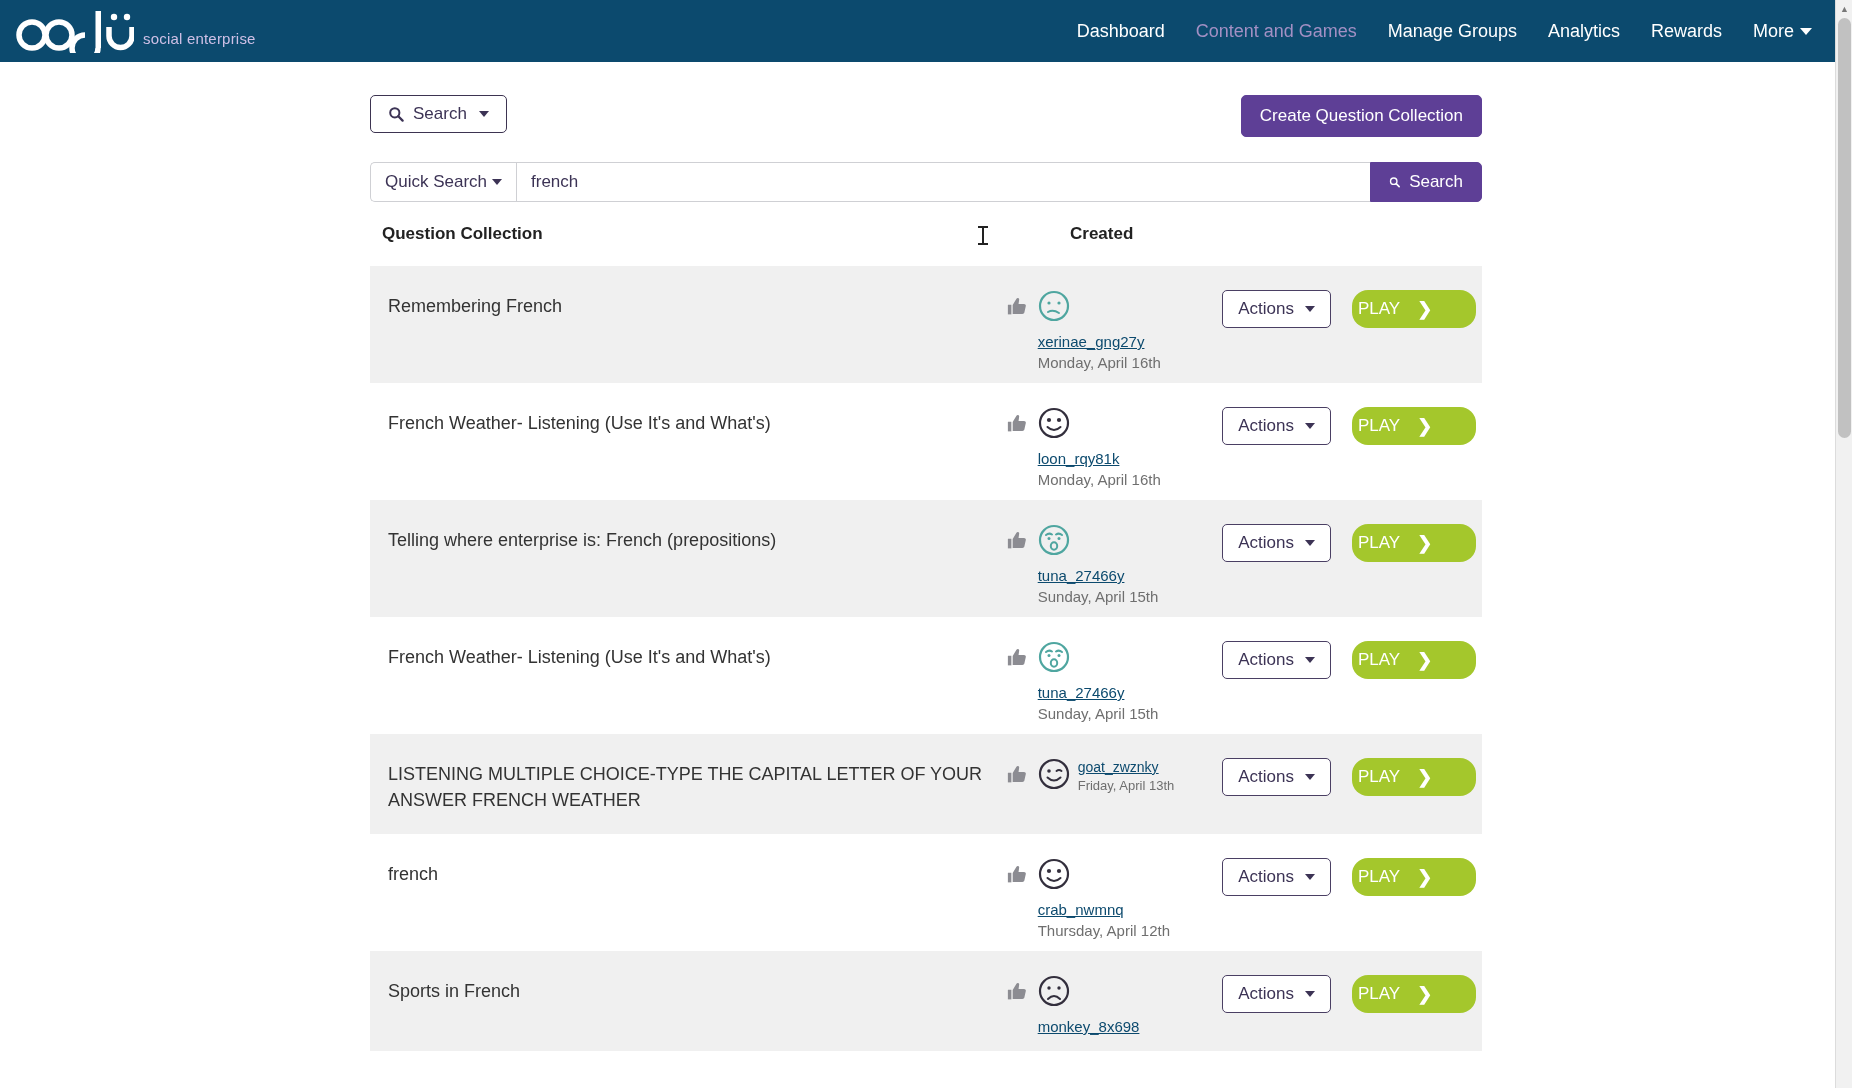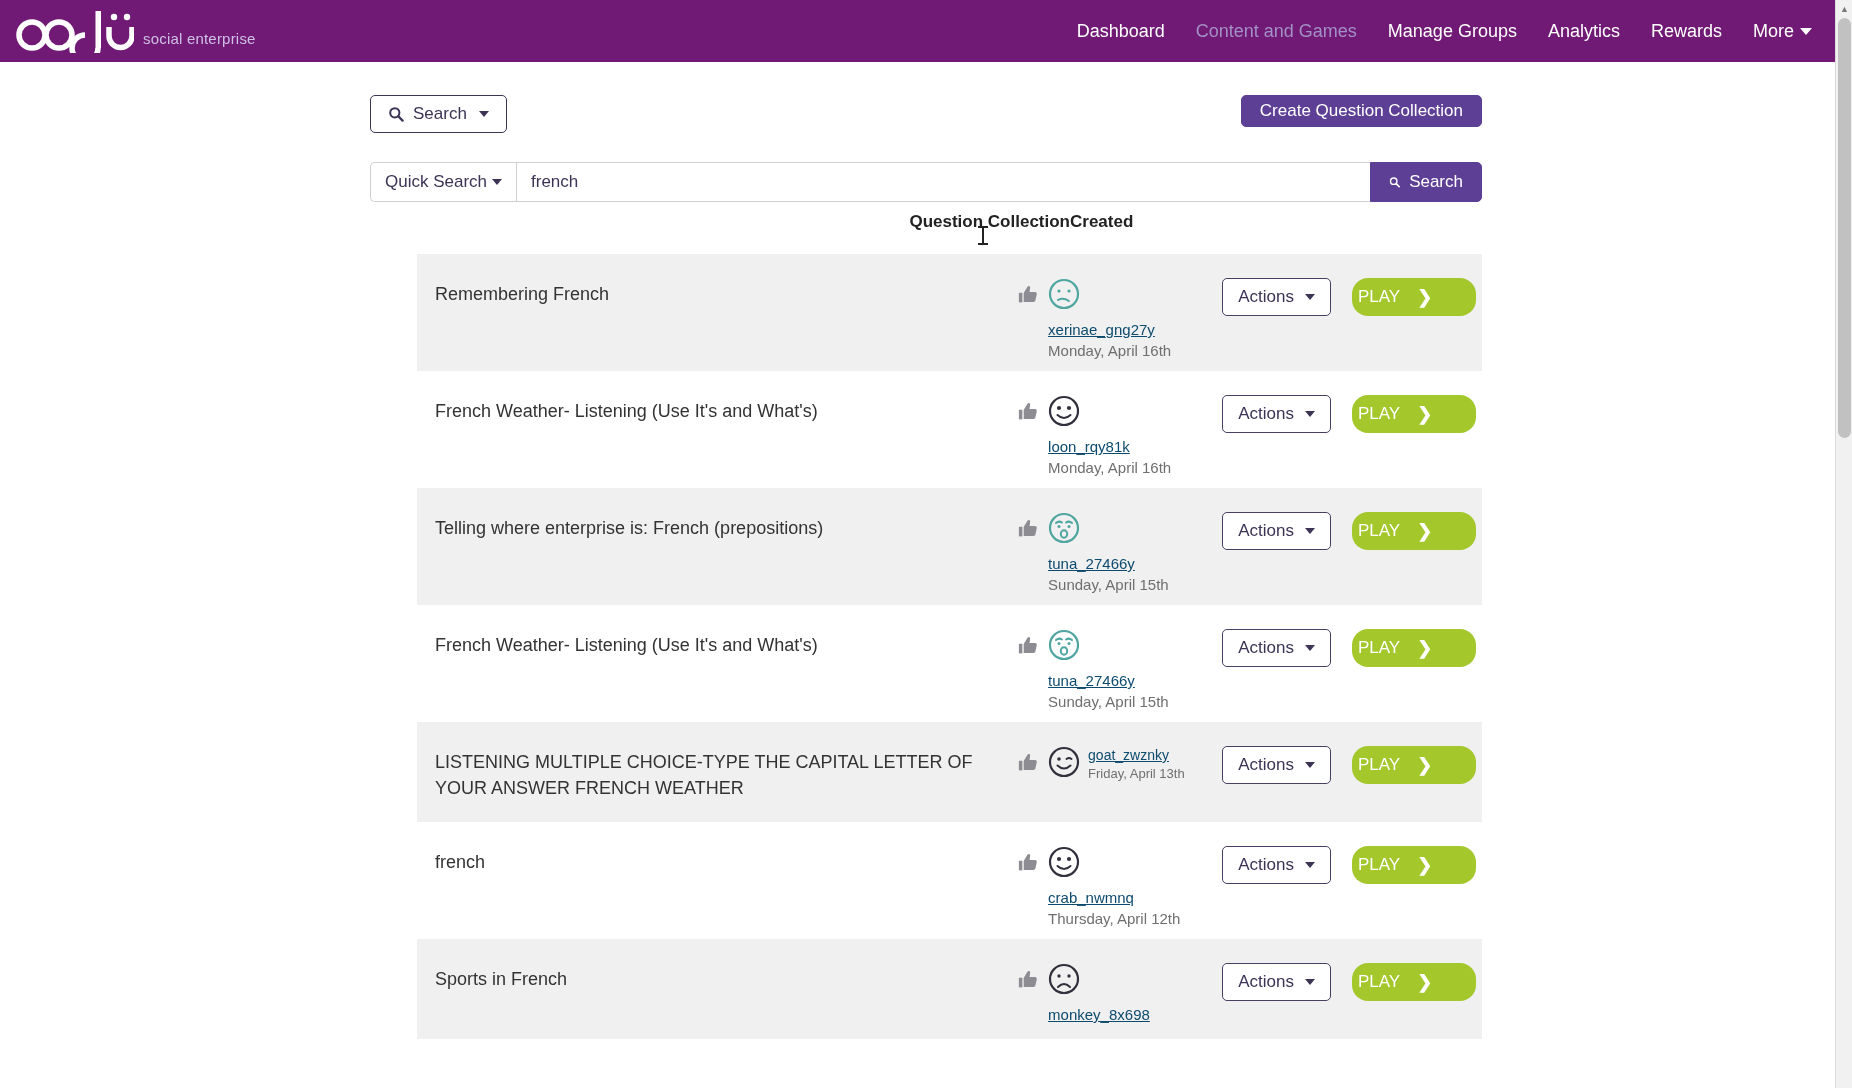--- a/index.html
+++ b/index.html
@@ -9,21 +9,21 @@
     font-family:"Liberation Sans", sans-serif;
     background:#ffffff;
     color:#333333;
     overflow:hidden;
     position:relative;
   }
 
   
   .navbar{
     height:62px;
-    background:#701a75;
+    background:#0c4a6e;
     display:flex;
     align-items:center;
     padding:0 22px 0 14px;
     position:relative;
   }
   .brand{ display:flex; align-items:flex-end; gap:9px; }
   .logo-svg{ display:block; }
   .brand-tag{
     color:#cfc0e6;
     font-size:15px;
@@ -86,21 +86,21 @@
     color:#3c3355;
     font-size:17px;
     font-family:inherit;
     display:inline-flex;
     align-items:center;
     gap:9px;
     cursor:pointer;
     white-space:nowrap;
   }
   .btn-purple{
-    height:32px;
+    height:42px;
     padding:0 18px;
     background:#5e3f96;
     border:1px solid #5e3f96;
     border-radius:5px;
     color:#ffffff;
     font-size:17px;
     font-family:inherit;
     display:inline-flex;
     align-items:center;
     gap:9px;
@@ -174,26 +174,25 @@
     left:-4px;
     width:10px;
     height:2px;
     background:#222;
   }
   .ibeam:before{ top:0; }
   .ibeam:after{ bottom:0; }
 
   
   .colheads{
-    margin-top:10px;
+    margin-top:22px;
     display:flex;
     font-size:17px;
     font-weight:bold;
     color:#222;
-    text-align:right;
   }
   .ch-collection{ width:700px; padding-left:12px; }
   .ch-created{ }
 
   
   .filterbar{
     margin-top:14px;
     display:flex;
     height:38px;
     border:1px solid #d9dade;
@@ -222,21 +221,20 @@
   .filter-input::placeholder{ color:#9a9a9a; }
 
   
   .list{ margin-top:22px; }
   .row{
     display:flex;
     align-items:flex-start;
     background:#ffffff;
     min-height:100px;
     padding:22px 6px 12px 6px;
-    margin-left:47px;
   }
   .row.alt{ background:#f0f0f0; }
   .row-title{
     width:672px;
     padding-left:12px;
     font-size:18px;
     color:#333333;
     line-height:1.42;
     padding-top:6px;
   }

